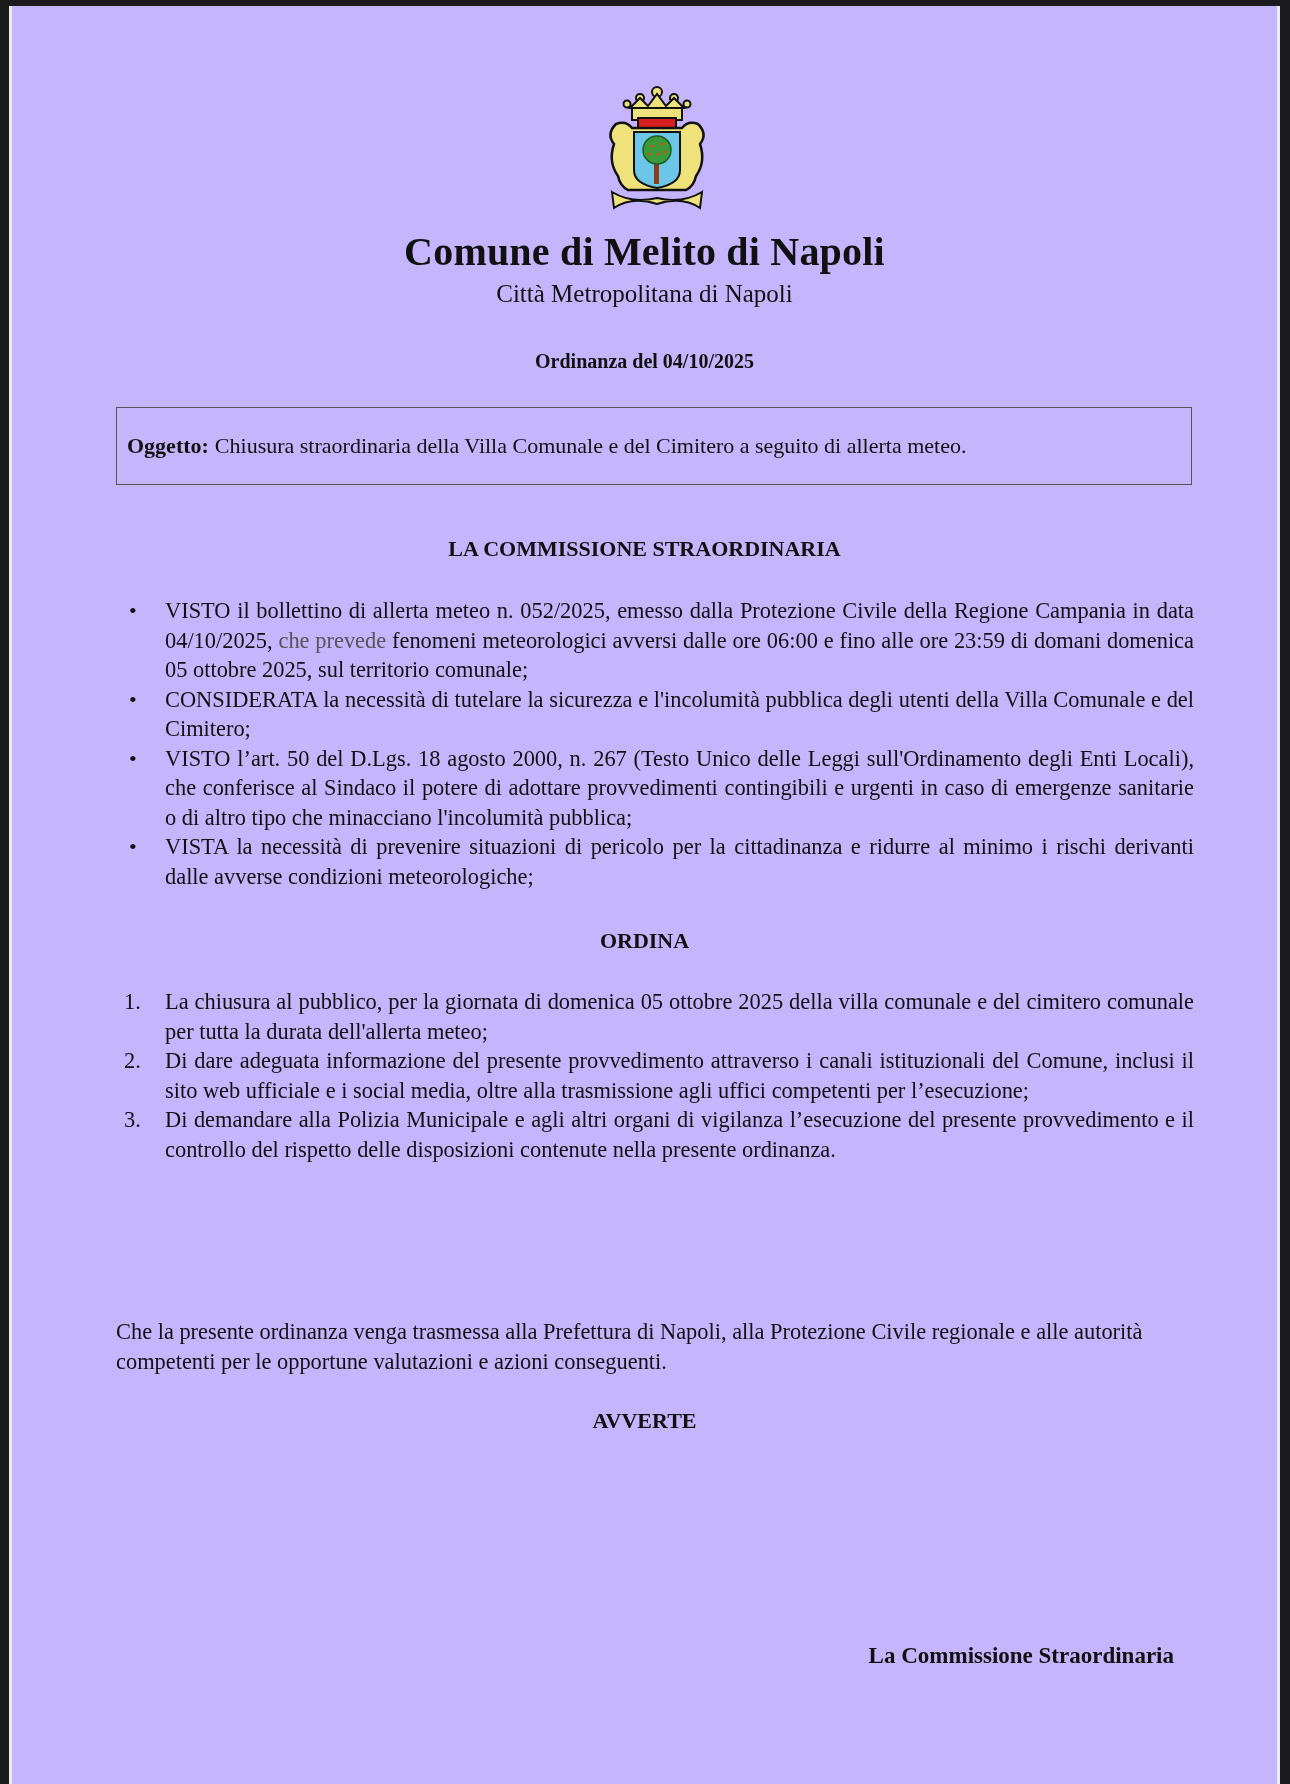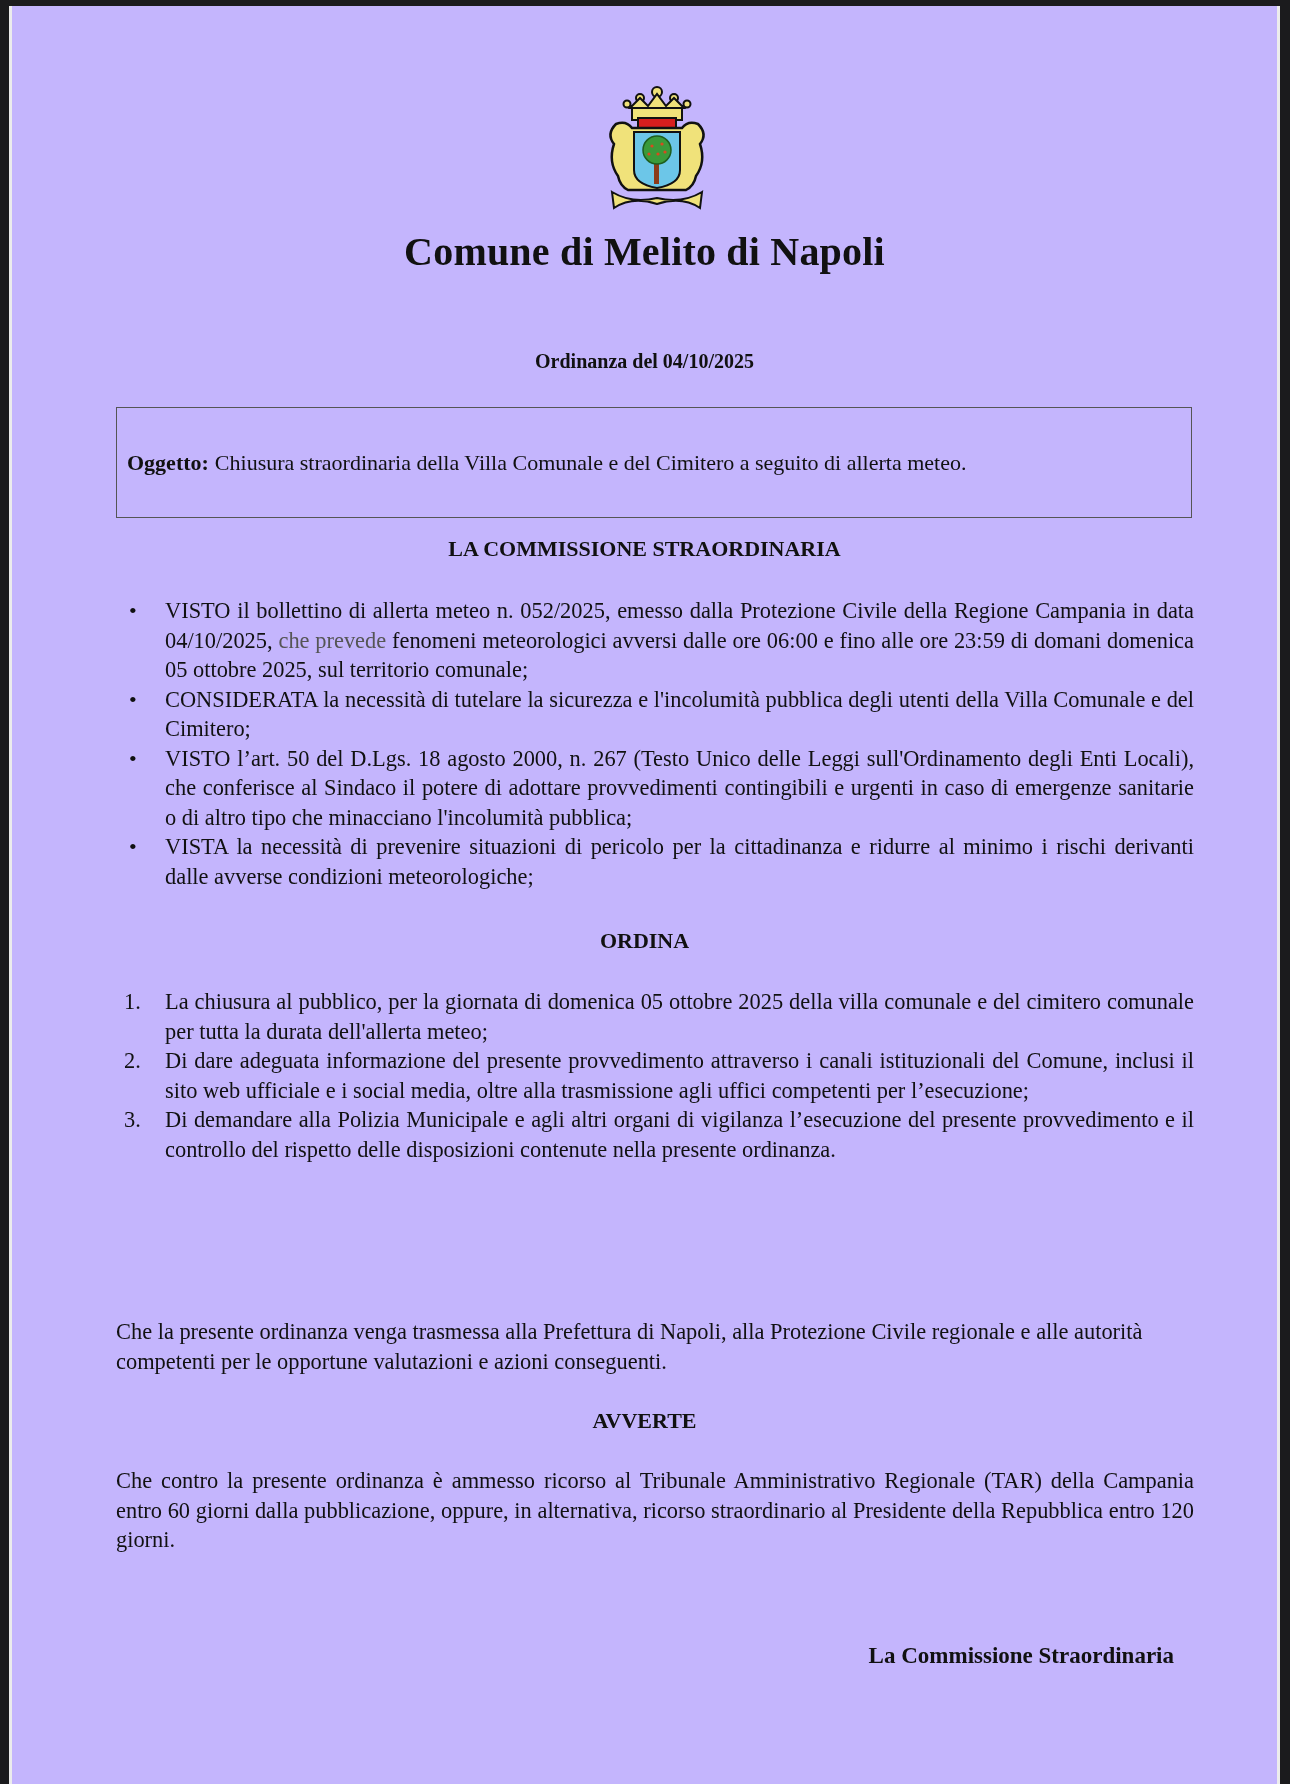--- a/index.html
+++ b/index.html
@@ -52,21 +52,21 @@
     top: 344px;
     text-align: center;
     font-size: 20px;
     font-weight: bold;
   }
   .subject-box {
     position: absolute;
     left: 104px;
     top: 401px;
     width: 1076px;
-    height: 111px;
+    height: 78px;
     border: 1.5px solid #555;
     box-sizing: border-box;
     display: flex;
     align-items: center;
     padding-left: 10px;
     font-size: 22px;
   }
   .subject-box b { margin-right: 6px; }
   .section-head {
     position: absolute;
@@ -142,20 +142,21 @@
       <circle cx="60" cy="60" r="1.6" fill="#d84a1e"></circle>
       <circle cx="56" cy="70" r="1.6" fill="#d84a1e"></circle>
       <circle cx="47" cy="70" r="1.6" fill="#d84a1e"></circle>
       <circle cx="63" cy="68" r="1.6" fill="#d84a1e"></circle>
 
       <path d="M10 108 Q30 120 55 114 Q80 120 100 108 L98 124 Q80 112 55 120 Q30 112 12 124 Z" fill="#f0e27a" stroke="#111" stroke-width="2"></path>
     </svg>
   </div>
 
   <div class="title">Comune di Melito di Napoli</div>
+  <div class="subtitle">Città Metropolitana di Napoli</div>
   <div class="ordinance-title">Ordinanza del 04/10/2025</div>
 
   <div class="subject-box">
     <b>Oggetto:</b>
     <span>Chiusura straordinaria della Villa Comunale e del Cimitero a seguito di allerta meteo.</span>
   </div>
 
   <div class="section-head" style="top:530px;">LA COMMISSIONE STRAORDINARIA</div>
 
   <div class="block" style="top:590px;">
@@ -194,16 +195,15 @@
       <li>
         <span class="marker">3.</span>
         <span>Di demandare alla Polizia Municipale e agli altri organi di vigilanza l’esecuzione del presente provvedimento e il controllo del rispetto delle disposizioni contenute nella presente ordinanza.</span>
       </li>
     </ol>
   </div>
 
   <div class="block" style="top:1311px; width:1100px; text-align:left;">Che la presente ordinanza venga trasmessa alla Prefettura di Napoli, alla Protezione Civile regionale e alle autorità competenti per le opportune valutazioni e azioni conseguenti.</div>
 
   <div class="section-head" style="top:1402px;">AVVERTE</div>
-  <div class="block" style="top:1460px;">Che contro la presente ordinanza è ammesso ricorso al Tribunale Amministrativo Regionale (TAR) della Campania entro 60 giorni dalla pubblicazione, oppure, in alternativa, ricorso straordinario al Presidente della Repubblica entro 120 giorni.</div>
 
   <div class="signature">La Commissione Straordinaria</div>
 </div>
 
 </body></html>

